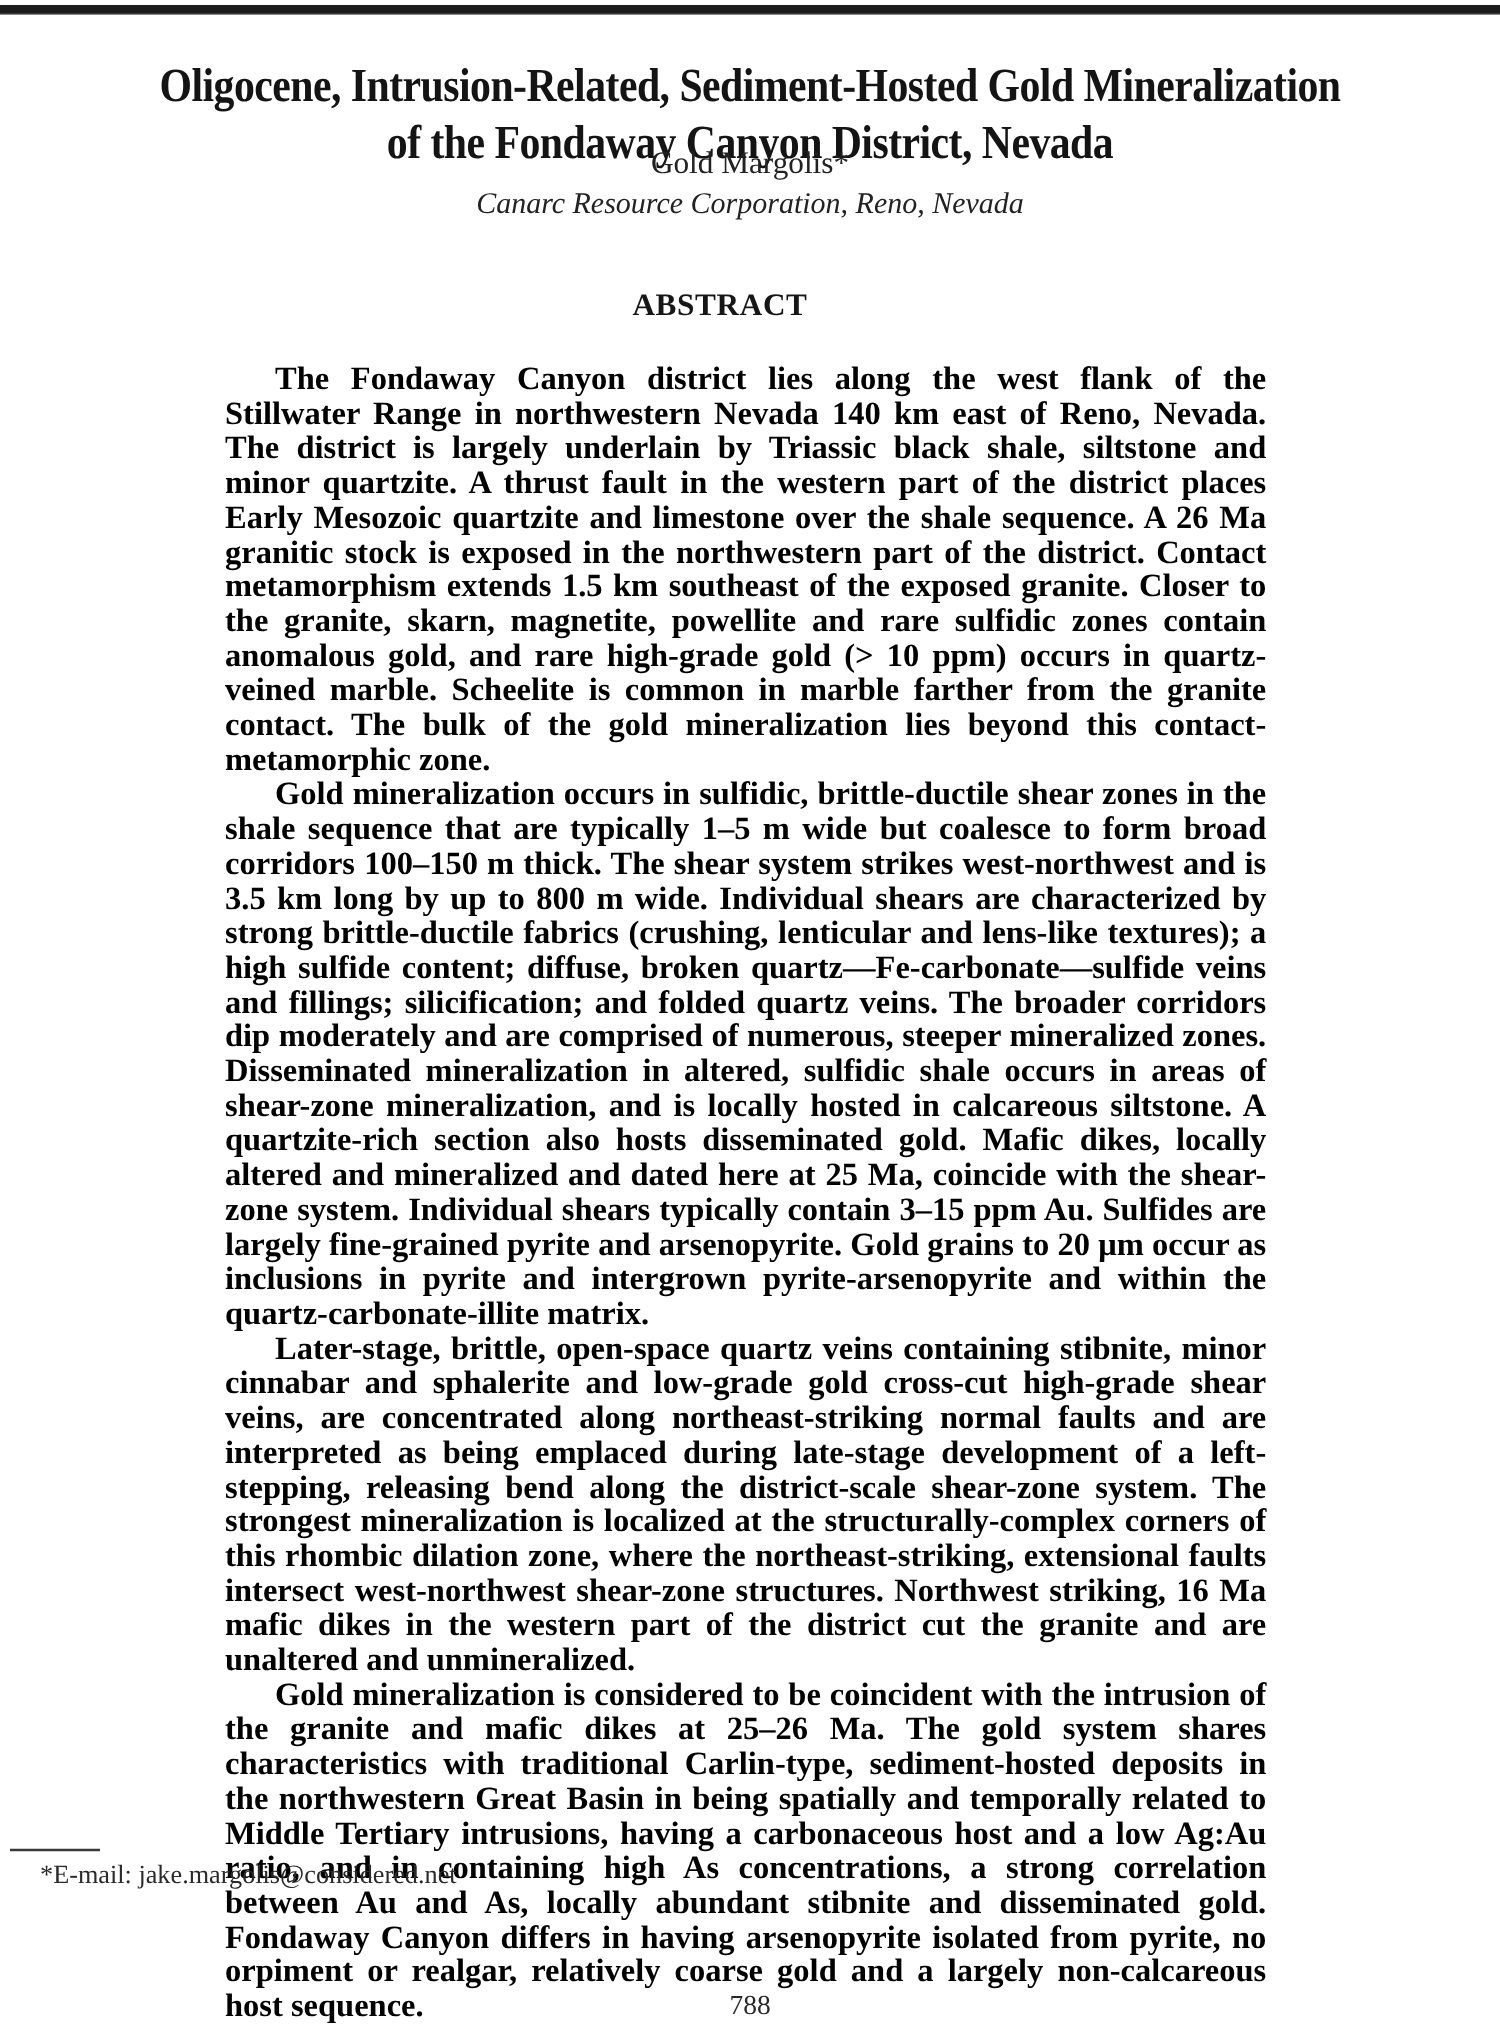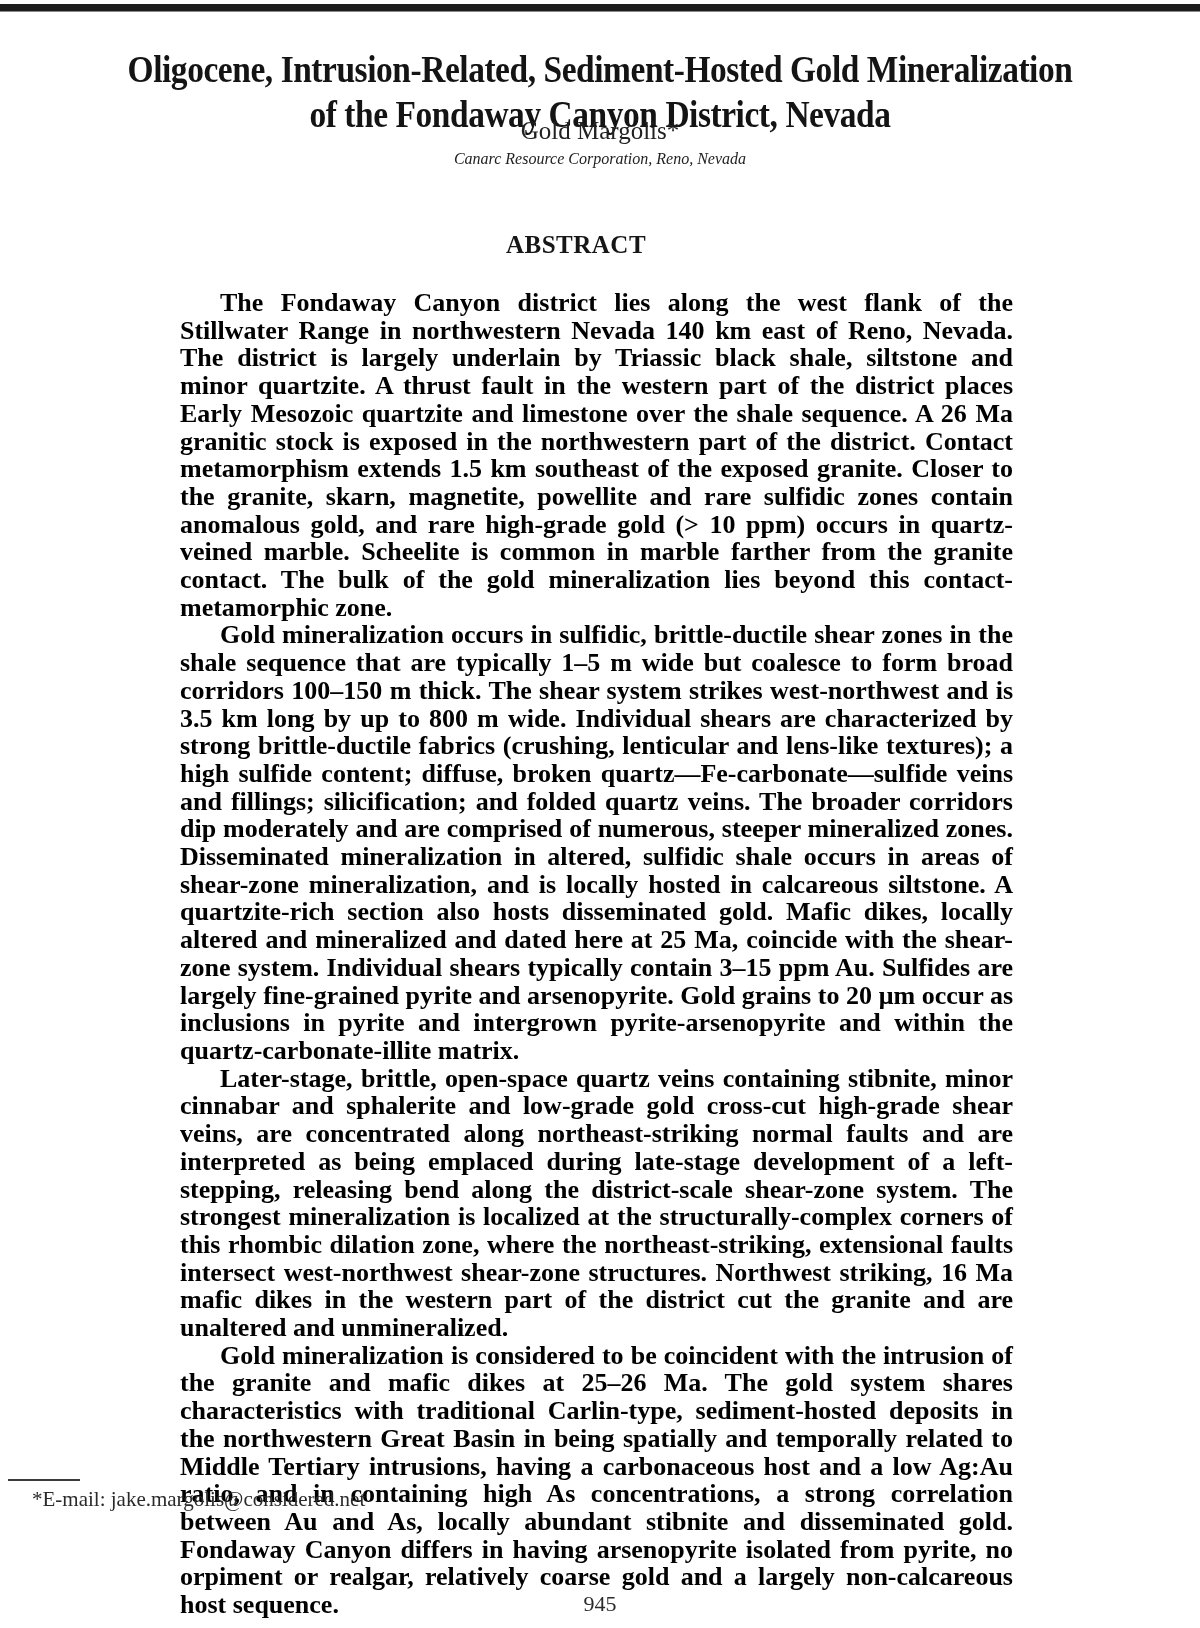--- a/index.html
+++ b/index.html
@@ -54,21 +54,21 @@
     font-size: 25px;
     color: #222222;
   }
 
   .author-affiliation {
     position: absolute;
     top: 150px;
     left: 0;
     width: 1200px;
     text-align: center;
-    font-size: 16px;
+    font-size: 24px;
     font-style: italic;
     color: #222222;
   }
 
   .abstract-heading {
     position: absolute;
     top: 231px;
     left: 0;
     width: 1152px;
     text-align: center;
@@ -141,13 +141,13 @@
   <p>The Fondaway Canyon district lies along the west flank of the Stillwater Range in northwestern Nevada 140 km east of Reno, Nevada. The district is largely underlain by Triassic black shale, siltstone and minor quartzite. A thrust fault in the western part of the district places Early Mesozoic quartzite and limestone over the shale sequence. A 26 Ma granitic stock is exposed in the northwestern part of the district. Contact metamorphism extends 1.5 km southeast of the exposed granite. Closer to the granite, skarn, magnetite, powellite and rare sulfidic zones contain anomalous gold, and rare high-grade gold (&gt; 10 ppm) occurs in quartz-veined marble. Scheelite is common in marble farther from the granite contact. The bulk of the gold mineralization lies beyond this contact-metamorphic zone.</p>
   <p>Gold mineralization occurs in sulfidic, brittle-ductile shear zones in the shale sequence that are typically 1–5 m wide but coalesce to form broad corridors 100–150 m thick. The shear system strikes west-northwest and is 3.5 km long by up to 800 m wide. Individual shears are characterized by strong brittle-ductile fabrics (crushing, lenticular and lens-like textures); a high sulfide content; diffuse, broken quartz—Fe-carbonate—sulfide veins and fillings; silicification; and folded quartz veins. The broader corridors dip moderately and are comprised of numerous, steeper mineralized zones. Disseminated mineralization in altered, sulfidic shale occurs in areas of shear-zone mineralization, and is locally hosted in calcareous siltstone. A quartzite-rich section also hosts disseminated gold. Mafic dikes, locally altered and mineralized and dated here at 25 Ma, coincide with the shear-zone system. Individual shears typically contain 3–15 ppm Au. Sulfides are largely fine-grained pyrite and arsenopyrite. Gold grains to 20 μm occur as inclusions in pyrite and intergrown pyrite-arsenopyrite and within the quartz-carbonate-illite matrix.</p>
   <p>Later-stage, brittle, open-space quartz veins containing stibnite, minor cinnabar and sphalerite and low-grade gold cross-cut high-grade shear veins, are concentrated along northeast-striking normal faults and are interpreted as being emplaced during late-stage development of a left-stepping, releasing bend along the district-scale shear-zone system. The strongest mineralization is localized at the structurally-complex corners of this rhombic dilation zone, where the northeast-striking, extensional faults intersect west-northwest shear-zone structures. Northwest striking, 16 Ma mafic dikes in the western part of the district cut the granite and are unaltered and unmineralized.</p>
   <p>Gold mineralization is considered to be coincident with the intrusion of the granite and mafic dikes at 25–26 Ma. The gold system shares characteristics with traditional Carlin-type, sediment-hosted deposits in the northwestern Great Basin in being spatially and temporally related to Middle Tertiary intrusions, having a carbonaceous host and a low Ag:Au ratio, and in containing high As concentrations, a strong correlation between Au and As, locally abundant stibnite and disseminated gold. Fondaway Canyon differs in having arsenopyrite isolated from pyrite, no orpiment or realgar, relatively coarse gold and a largely non-calcareous host sequence.</p>
 </div>
 
 <div class="footnote-rule"></div>
 
 <div class="footnote-text">*E-mail: jake.margolis@considered.net</div>
 
-<div class="page-number">945</div>
+<div class="page-number">788</div>
 
 </body></html>

